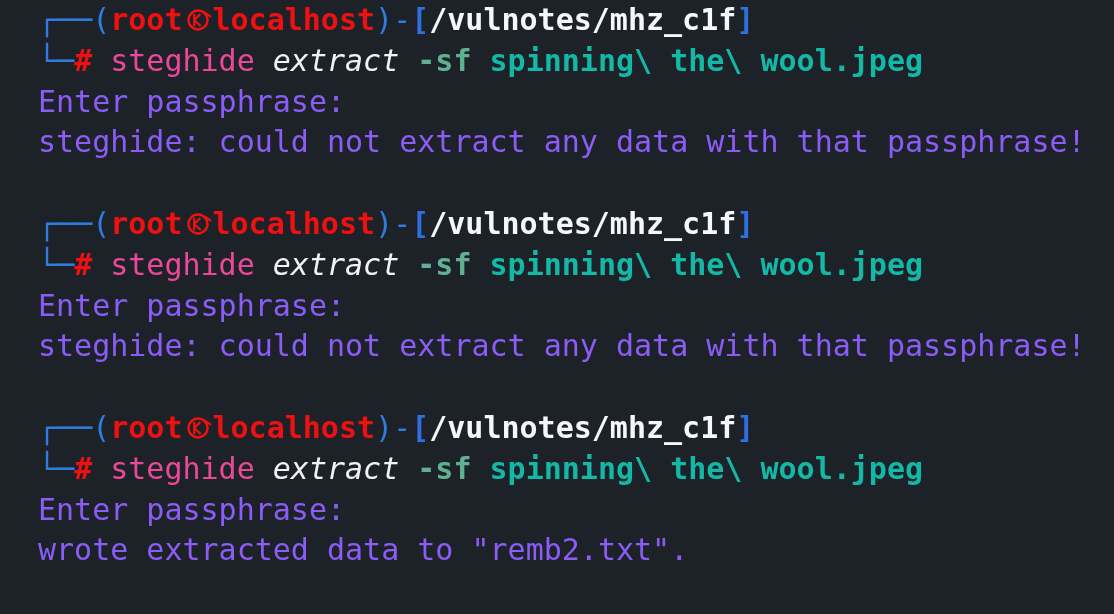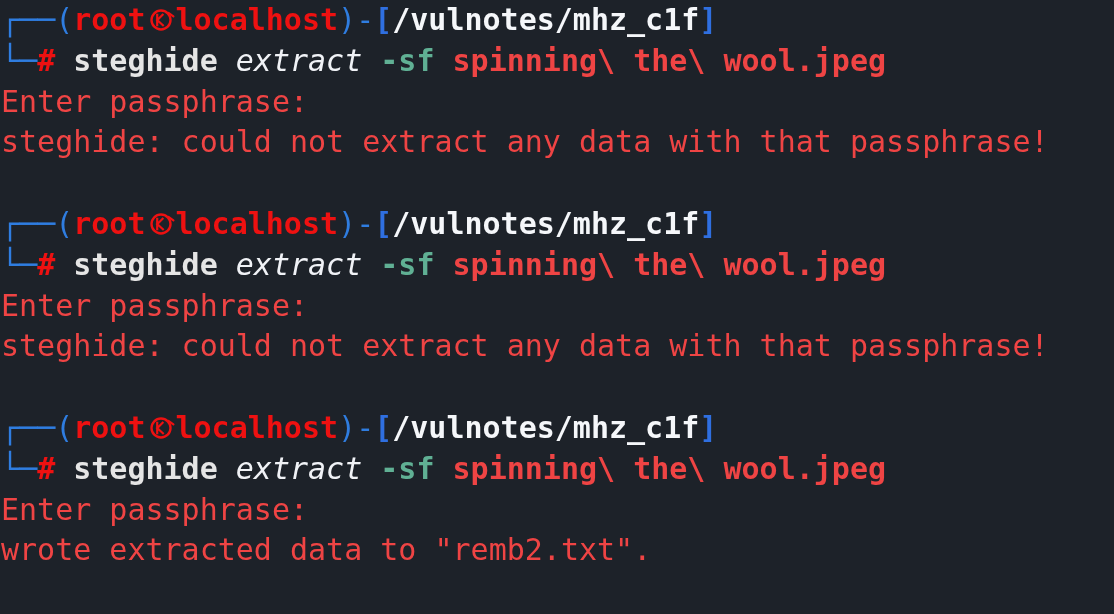--- a/index.html
+++ b/index.html
@@ -18,36 +18,37 @@
     line-height: 40.8px;
     letter-spacing: 0px;
     padding: 0;
     box-sizing: border-box;
   }
   .line {
     white-space: pre;
     height: 40.8px;
     padding-left: 1px;
     color: #dfe3ea;
+    margin-left: 37px;
   }
   .line.blank { color: transparent; }
 
   
   .c-frame   { color: #2f7de0; font-weight: normal; }  
   .c-paren   { color: #2f7de0; font-weight: normal; }  
   .c-user    { color: #ee1111; font-weight: bold; }    
   .c-kali    { color: #ee1111; font-weight: bold; }    
   .c-bracket { color: #2f6fe0; font-weight: bold; }    
   .c-path    { color: #f5f7fa; font-weight: bold; }    
   .c-hash    { color: #ee1111; font-weight: bold; }    
-  .c-cmd     { color: #e5e5e5; font-weight: bold; }  
+  .c-cmd     { color: #ec4899; font-weight: normal; }  
   .c-sub     { color: #f0f2f6; font-weight: normal; font-style: italic; }  
   .c-flag    { color: #60b094; font-weight: bold; }  
-  .c-arg     { color: #ef4444; font-weight: bold; }    
-  .c-out     { color: #ef4444; font-weight: normal; }  
+  .c-arg     { color: #14b8a6; font-weight: bold; }    
+  .c-out     { color: #8b5cf6; font-weight: normal; }  
 
   .kaliglyph {
     display: inline-block;
     width: 30px;
     height: 30px;
     position: relative;
     vertical-align: -5px;
     margin: 0;
   }
   .kaliglyph svg { display: block; }

